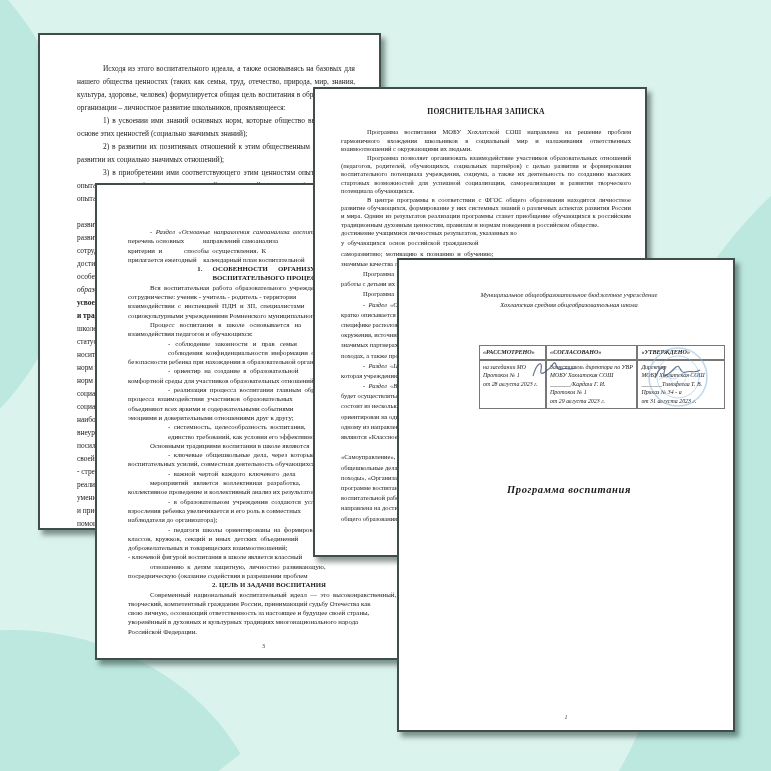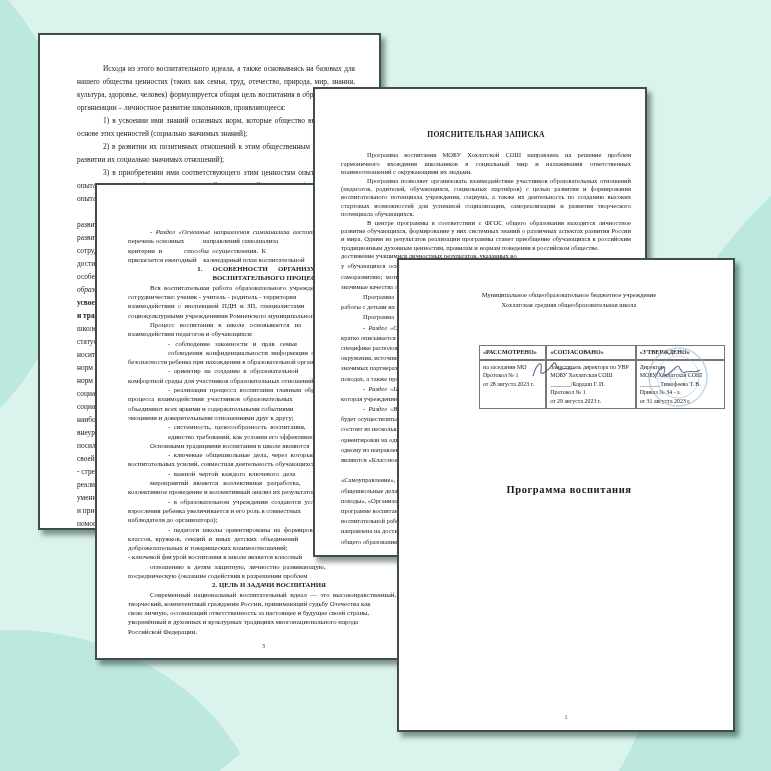--- a/index.html
+++ b/index.html
@@ -23,33 +23,33 @@
     border:2px solid #414d4a;overflow:hidden;
     box-shadow:4px 5px 5px rgba(28,48,43,.5);
   }
   .pg-back{left:38px;top:33px;width:343px;height:497px;z-index:1;
     padding:27px 24px 8px 37px;font-size:7.4px;line-height:13px;}
   .pg-middle{left:95px;top:183px;width:337px;height:477px;z-index:2;
     padding:42px 20px 0 31px;font-size:6.8px;line-height:9.3px;}
   .pg-expl{left:313px;top:87px;width:334px;height:470px;z-index:3;
     padding:18px 14px 0 26px;font-size:6.5px;line-height:8.4px;}
   .pg-title{left:397px;top:258px;width:338px;height:474px;z-index:4;
-    padding:30px 8px 0 14px;font-size:6.5px;line-height:9px;text-align:center;}
+    padding:30px 8px 0 14px;font-size:6.5px;line-height:9px;text-align:center;font-style:italic;}
   .para{margin:0;text-indent:26px;text-align:justify;}
   .ln{white-space:pre;overflow:hidden;}
   .b{font-weight:bold;}
   .it{font-style:italic;}
   .ctr{text-align:center;}
   .ind{padding-left:22px;}
   .ind2{padding-left:40px;}
   .hd{font-weight:bold;}
   .middle-lines .ln{height:9.3px;}
   .back-strip .ln{height:13px;}
   .expl-strip .ln{height:10.2px;}
-  .expl-head{font-weight:bold;text-align:center;font-size:7.6px;margin:24px 0 12px 0;letter-spacing:.3px;}
+  .expl-head{font-weight:bold;text-align:center;font-size:7.6px;margin:1px 0 12px 0;letter-spacing:.3px;}
   .page-num{position:absolute;left:0;right:0;text-align:center;font-size:6px;color:#333;}
   .pg-middle .page-num{bottom:7px;}
   .pg-title .page-num{bottom:8px;}
   
   .org-line{font-size:6.5px;line-height:9.5px;}
   .approval{margin:36px auto 0 66px;width:246px;border-collapse:separate;border-spacing:0;}
   .approval th,.approval td{border:1px solid #777;font-weight:normal;
     font-size:5.9px;line-height:8.6px;text-align:left;vertical-align:top;padding:2px 3px;}
   .approval th{font-weight:bold;font-size:6.1px;}
   .approval .c1{width:64px;} .approval .c2{width:84px;} .approval .c3{width:98px;}

